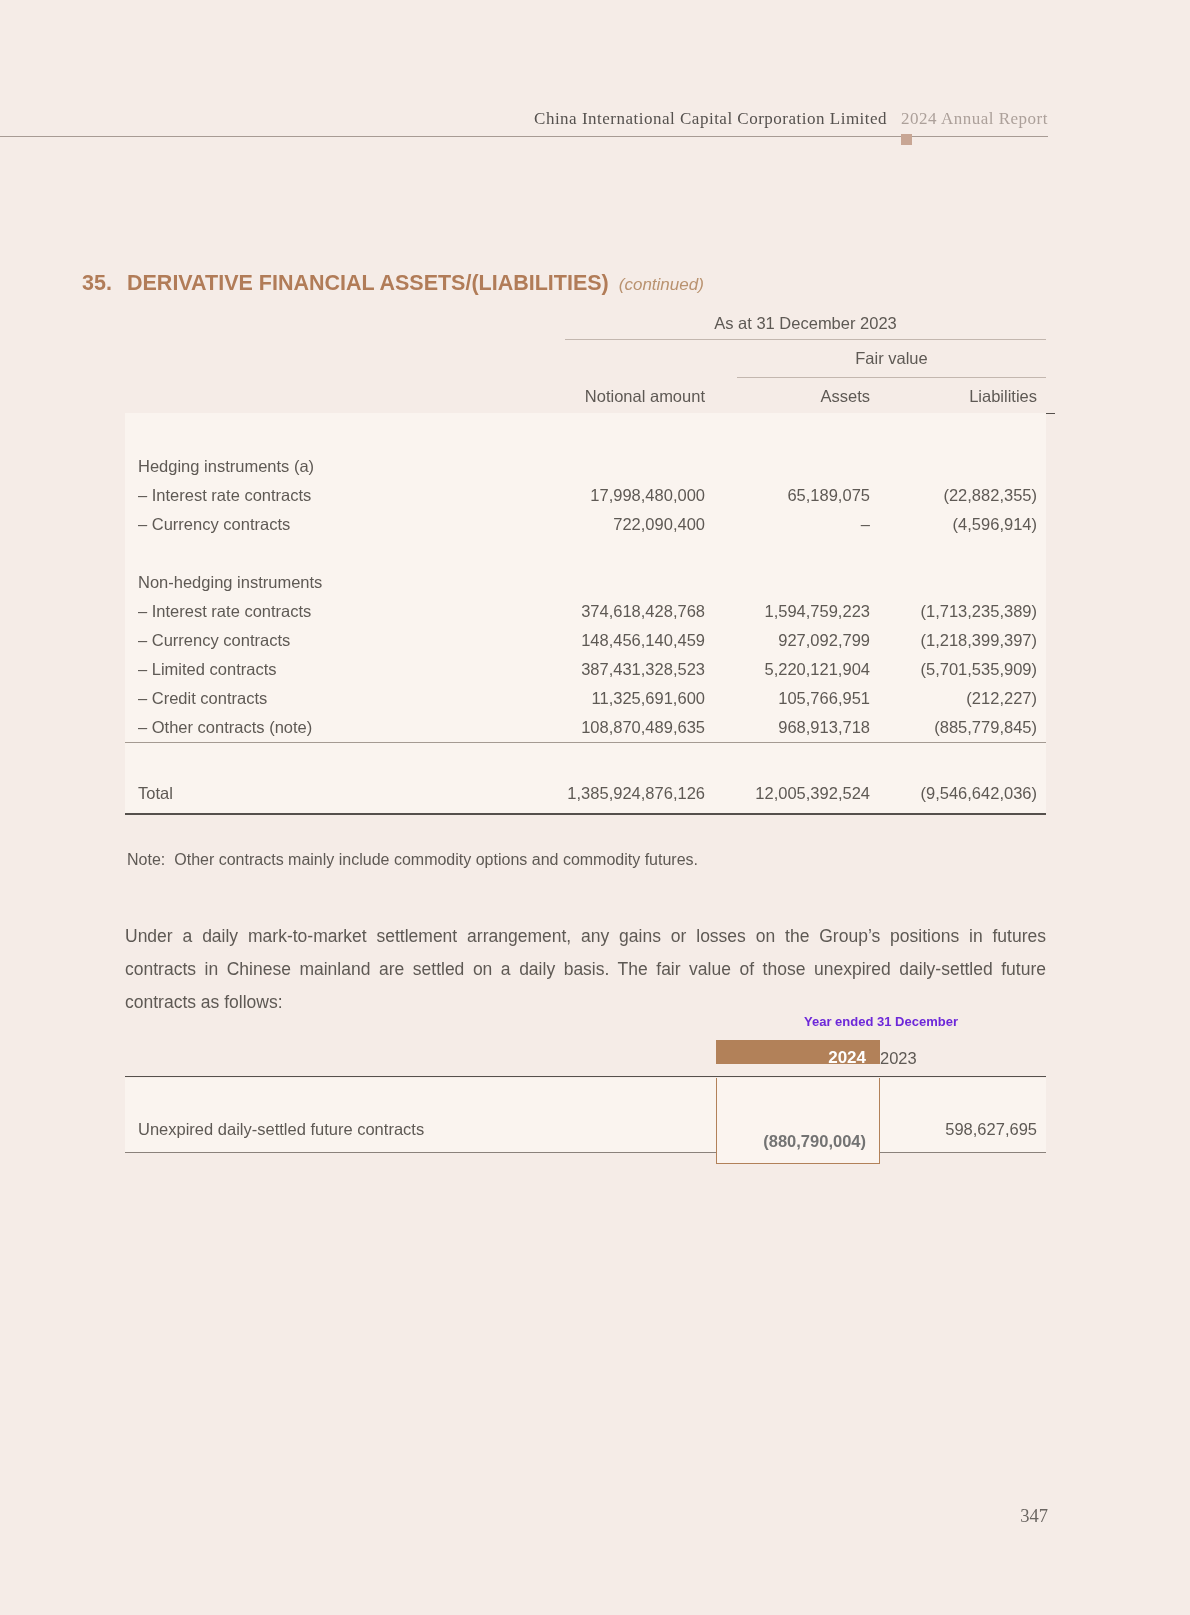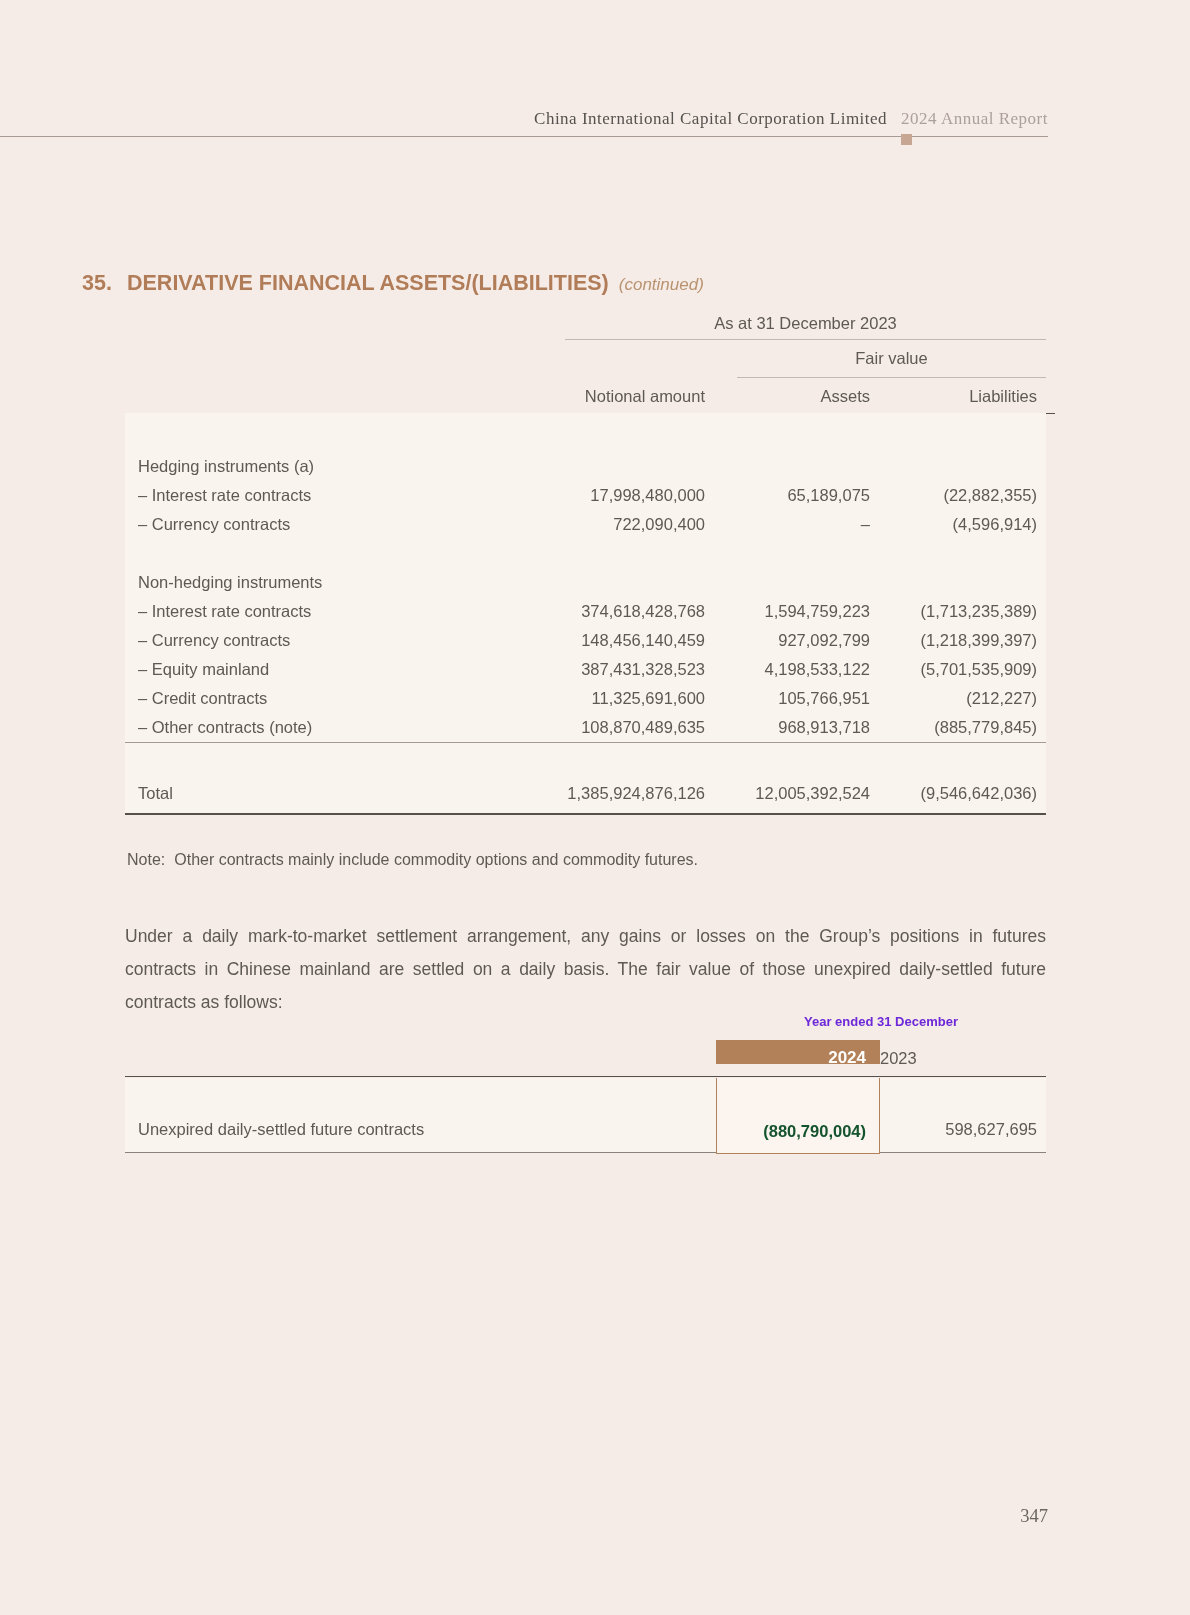--- a/index.html
+++ b/index.html
@@ -102,26 +102,26 @@
     border-top:1.5px solid #55504c;
   }
   .t2 .t2body{
     position:absolute;top:63.5px;left:0;width:921px;height:75px;
     background:#faf4ef;border-bottom:1.5px solid #8a817b;box-sizing:border-box;
   }
   .t2 .t2label{
     position:absolute;left:13px;bottom:13px;
   }
   .t2 .y2024-cell{
-    position:absolute;left:591px;top:0;width:164px;height:76px;
+    position:absolute;left:591px;top:0;width:164px;height:86px;
     border-left:1px solid #b28159;border-right:1px solid #b28159;border-bottom:1px solid #b28159;
     box-sizing:border-box;background:#fbf4ef;
     display:flex;align-items:flex-end;justify-content:flex-end;
     padding:0 13px 12px 0;
-    color:#14532d;font-weight:bold;
+    color:#737373;font-weight:bold;
   }
   .t2 .y2023-cell{
     position:absolute;right:9px;bottom:13px;text-align:right;
   }
   
   .page-num{
     position:absolute;top:1506px;right:142px;
     font-family:Liberation Serif, serif;
     font-size:18.5px;color:#6b6662;
   }
@@ -183,23 +183,23 @@
         <div class="num">1,594,759,223</div>
         <div class="num">(1,713,235,389)</div>
       </div>
       <div class="trow grid">
         <div class="label">– Currency contracts</div>
         <div class="num">148,456,140,459</div>
         <div class="num">927,092,799</div>
         <div class="num">(1,218,399,397)</div>
       </div>
       <div class="trow grid">
-        <div class="label">– Equity mainland</div>
+        <div class="label">– Limited contracts</div>
         <div class="num">387,431,328,523</div>
-        <div class="num">4,198,533,122</div>
+        <div class="num">5,220,121,904</div>
         <div class="num">(5,701,535,909)</div>
       </div>
       <div class="trow grid">
         <div class="label">– Credit contracts</div>
         <div class="num">11,325,691,600</div>
         <div class="num">105,766,951</div>
         <div class="num">(212,227)</div>
       </div>
       <div class="trow grid rule-after">
         <div class="label">– Other contracts (note)</div>

